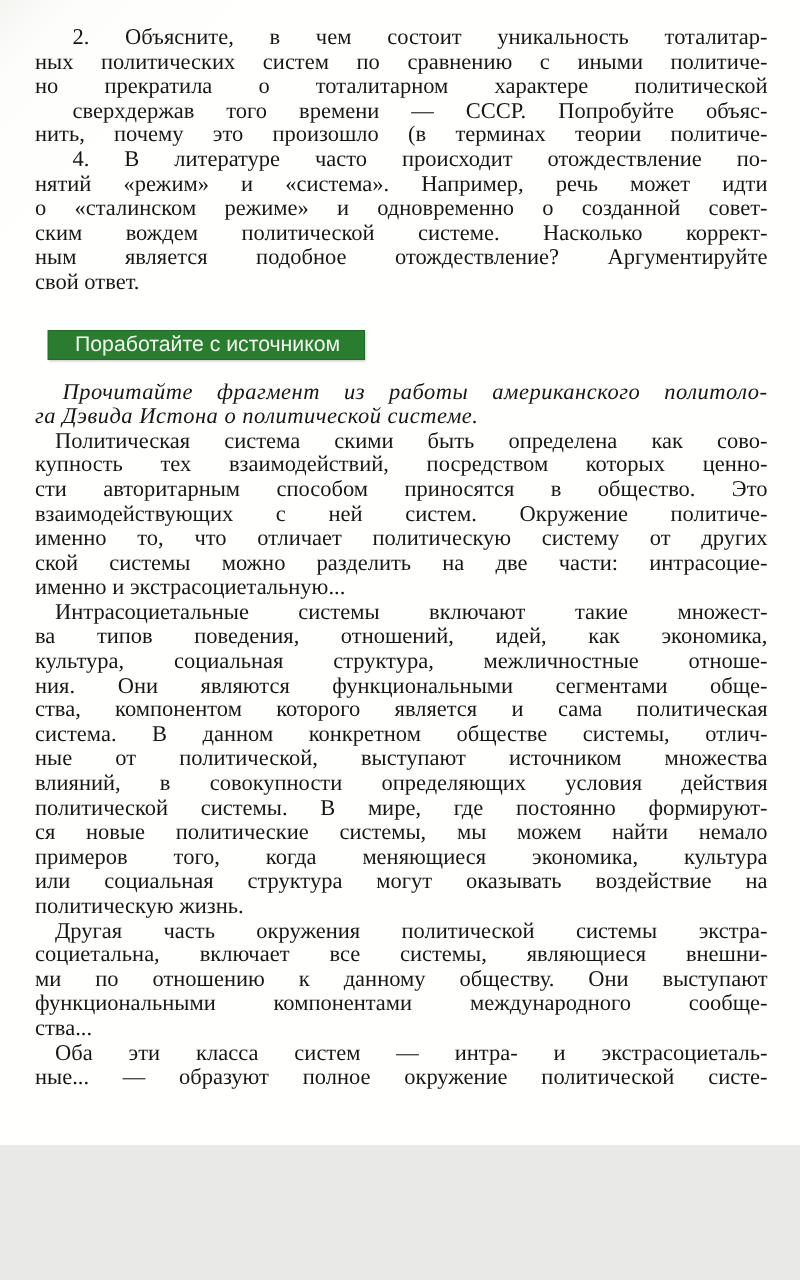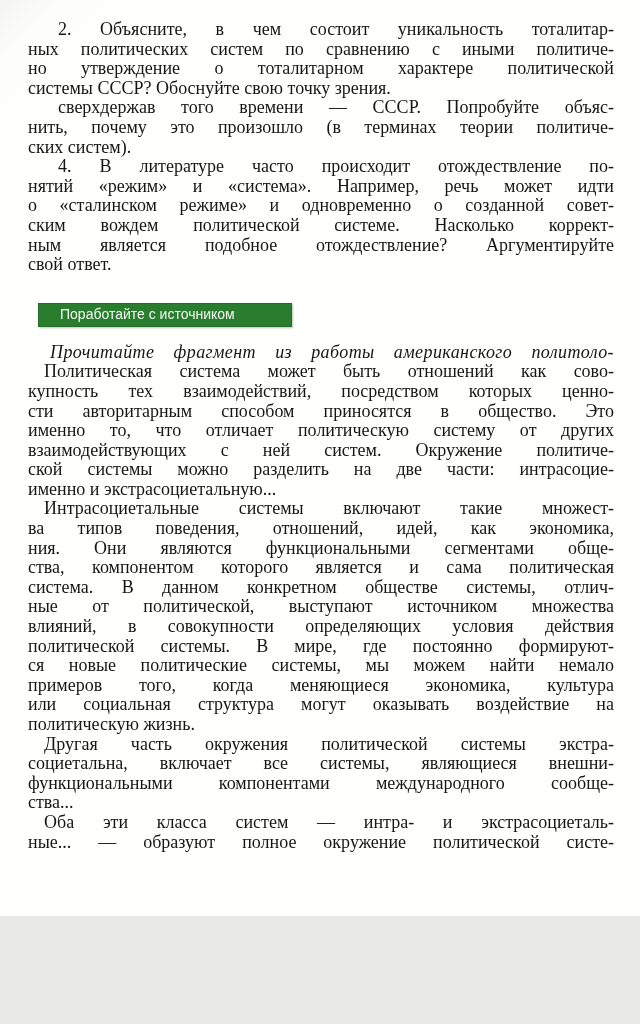--- a/index.html
+++ b/index.html
@@ -35,21 +35,21 @@
     width:254px; height:24px;
     background:#2a7c2f;
     box-shadow:0 0 0 1px #256c2a inset, 1px 1px 2px rgba(0,0,0,0.25);
     display:flex; align-items:center;
     padding-left:22px;
     box-sizing:border-box;
   }
   .banner span {
     color:#f2fbf0;
     font-family:"Liberation Sans","DejaVu Sans",sans-serif;
-    font-size:14px;
+    font-size:17px;
     white-space:nowrap;
   }
   .foot-rule {
     position:absolute;
     left:25px; right:23px; top:955px;
     height:2.5px;
     background:#1d1d1d;
   }
   .page-badge {
     position:absolute;
@@ -70,72 +70,73 @@
 <body>
 
 <div class="page">
 
   <div class="txt">
 
     <section>
       <div class="para-q">
           <div class="line">2. Объясните, в чем состоит уникальность тоталитар-</div>
           <div class="line">ных политических систем по сравнению с иными политиче-</div>
-          <div class="line">но утверждение о тоталитарном характере политической</div>
-          <div class="line last">системы СССР? Обоснуйте свою точку зрения.</div>
+          <div class="line">но прекратила о тоталитарном характере политической</div>
         </div>
       <div class="para-q">
           <div class="line">сверхдержав того времени — СССР. Попробуйте объяс-</div>
           <div class="line">нить, почему это произошло (в терминах теории политиче-</div>
-          <div class="line last">ских систем).</div>
         </div>
       <div class="para-q">
           <div class="line">4. В литературе часто происходит отождествление по-</div>
           <div class="line">нятий «режим» и «система». Например, речь может идти</div>
           <div class="line">о «сталинском режиме» и одновременно о созданной совет-</div>
           <div class="line">ским вождем политической системе. Насколько коррект-</div>
           <div class="line">ным является подобное отождествление? Аргументируйте</div>
           <div class="line last">свой ответ.</div>
         </div>
     </section>
 
     <div class="banner">
       <span>Поработайте с источником</span>
     </div>
 
     <section>
       <div class="intro">
           <div class="line">Прочитайте фрагмент из работы американского политоло-</div>
+          <div class="line last">га Дэвида Истона о политической системе.</div>
         </div>
       <div class="para-src">
-          <div class="line">Политическая система может быть отношений как сово-</div>
+          <div class="line">Политическая система скими быть определена как сово-</div>
           <div class="line">купность тех взаимодействий, посредством которых ценно-</div>
           <div class="line">сти авторитарным способом приносятся в общество. Это</div>
+          <div class="line">взаимодействующих с ней систем. Окружение политиче-</div>
           <div class="line">именно то, что отличает политическую систему от других</div>
-          <div class="line">взаимодействующих с ней систем. Окружение политиче-</div>
           <div class="line">ской системы можно разделить на две части: интрасоцие-</div>
           <div class="line last">именно и экстрасоциетальную...</div>
         </div>
       <div class="para-src">
           <div class="line">Интрасоциетальные системы включают такие множест-</div>
           <div class="line">ва типов поведения, отношений, идей, как экономика,</div>
+          <div class="line">культура, социальная структура, межличностные отноше-</div>
           <div class="line">ния. Они являются функциональными сегментами обще-</div>
           <div class="line">ства, компонентом которого является и сама политическая</div>
           <div class="line">система. В данном конкретном обществе системы, отлич-</div>
           <div class="line">ные от политической, выступают источником множества</div>
           <div class="line">влияний, в совокупности определяющих условия действия</div>
           <div class="line">политической системы. В мире, где постоянно формируют-</div>
           <div class="line">ся новые политические системы, мы можем найти немало</div>
           <div class="line">примеров того, когда меняющиеся экономика, культура</div>
           <div class="line">или социальная структура могут оказывать воздействие на</div>
           <div class="line last">политическую жизнь.</div>
         </div>
       <div class="para-src">
           <div class="line">Другая часть окружения политической системы экстра-</div>
           <div class="line">социетальна, включает все системы, являющиеся внешни-</div>
+          <div class="line">ми по отношению к данному обществу. Они выступают</div>
           <div class="line">функциональными компонентами международного сообще-</div>
           <div class="line last">ства...</div>
         </div>
       <div class="para-src">
           <div class="line">Оба эти класса систем — интра- и экстрасоциеталь-</div>
           <div class="line">ные... — образуют полное окружение политической систе-</div>
         </div>
     </section>
 
   </div>

